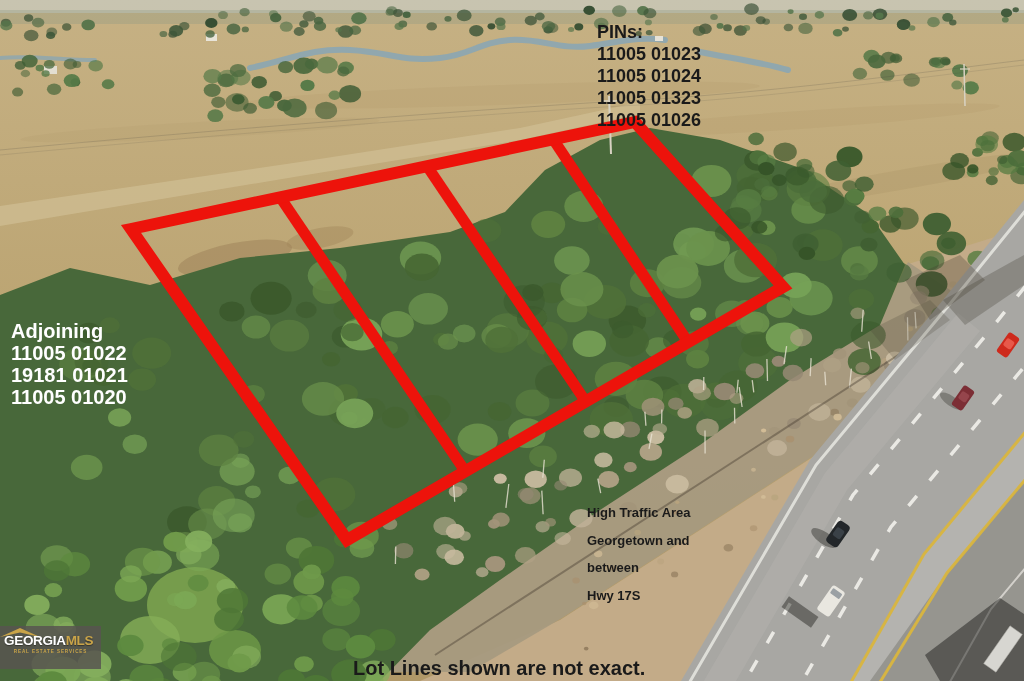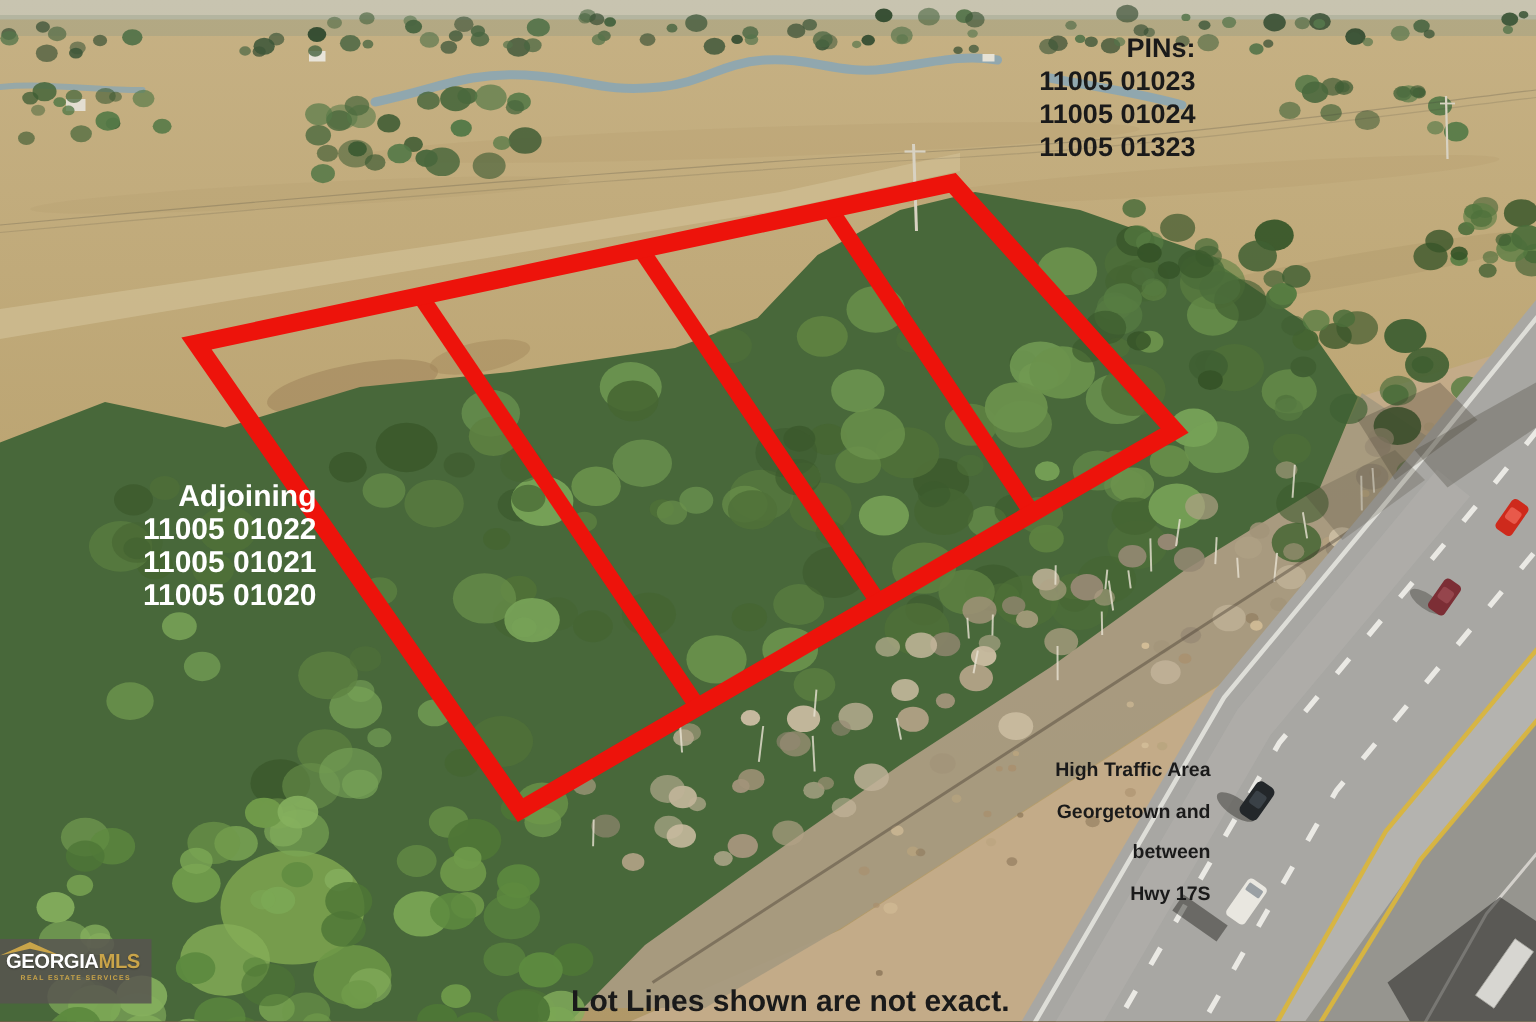--- a/index.html
+++ b/index.html
@@ -1,19 +1,19 @@
 <!DOCTYPE html>
 <html><head>
 <meta charset="utf-8">
 <style>
   html,body{margin:0;padding:0;background:#222;}
   .stage{position:relative;width:1024px;height:681px;overflow:hidden;
          font-family:"Liberation Sans",sans-serif;background:#b7a06e;}
   .stage svg{position:absolute;left:0;top:0;}
-  .txt{position:absolute;font-weight:700;text-align:right;white-space:nowrap;}
+  .txt{position:absolute;font-weight:700;text-align:left;white-space:nowrap;}
   .pins{left:597px;top:21px;width:200px;font-size:18px;line-height:22px;color:#1a1a1a;}
   .adjoining{left:11px;top:320px;width:200px;font-size:20px;line-height:22px;color:#ffffff;}
   .traffic{left:587px;top:499px;width:220px;font-size:13px;line-height:27.5px;color:#1a1a1a;}
   .disclaimer{left:353px;top:658px;width:320px;font-size:20px;line-height:20px;color:#1a1a1a;}
   .logo{position:absolute;left:0;top:626px;width:101px;height:43px;
         background:rgba(88,85,80,0.85);color:#fff;}
   .logo .brand{position:absolute;left:4px;top:8px;font-size:13.5px;font-weight:700;
         letter-spacing:-0.3px;line-height:13px;text-shadow:0 1px 1px rgba(0,0,0,.4);}
   .logo .brand .gold{color:#c9a449;}
   .logo .roof{position:absolute;right:2px;top:2px;}
@@ -703,26 +703,27 @@
     <polyline fill="none" stroke="#ed130b" stroke-width="11" points="427,166 586,402"></polyline>
     <polyline fill="none" stroke="#ed130b" stroke-width="11" points="553,139 688,342"></polyline>
     <polygon fill="none" stroke="#ed130b" stroke-width="12" stroke-linejoin="miter" points="131,229 635,122 783,287 347,540"></polygon>
   </svg>
 
   <div class="txt pins">
     <div>PINs:</div>
     <div>11005 01023</div>
     <div>11005 01024</div>
     <div>11005 01323</div>
+    <div>11005 01026</div>
   </div>
 
   <div class="txt adjoining">
     <div>Adjoining</div>
     <div>11005 01022</div>
-    <div>11005 01021</div>
+    <div>19181 01021</div>
     <div>11005 01020</div>
   </div>
 
   <div class="txt traffic">
     <div>High Traffic Area</div>
     <div>Georgetown and</div>
     <div>between</div>
     <div>Hwy 17S</div>
   </div>
 

